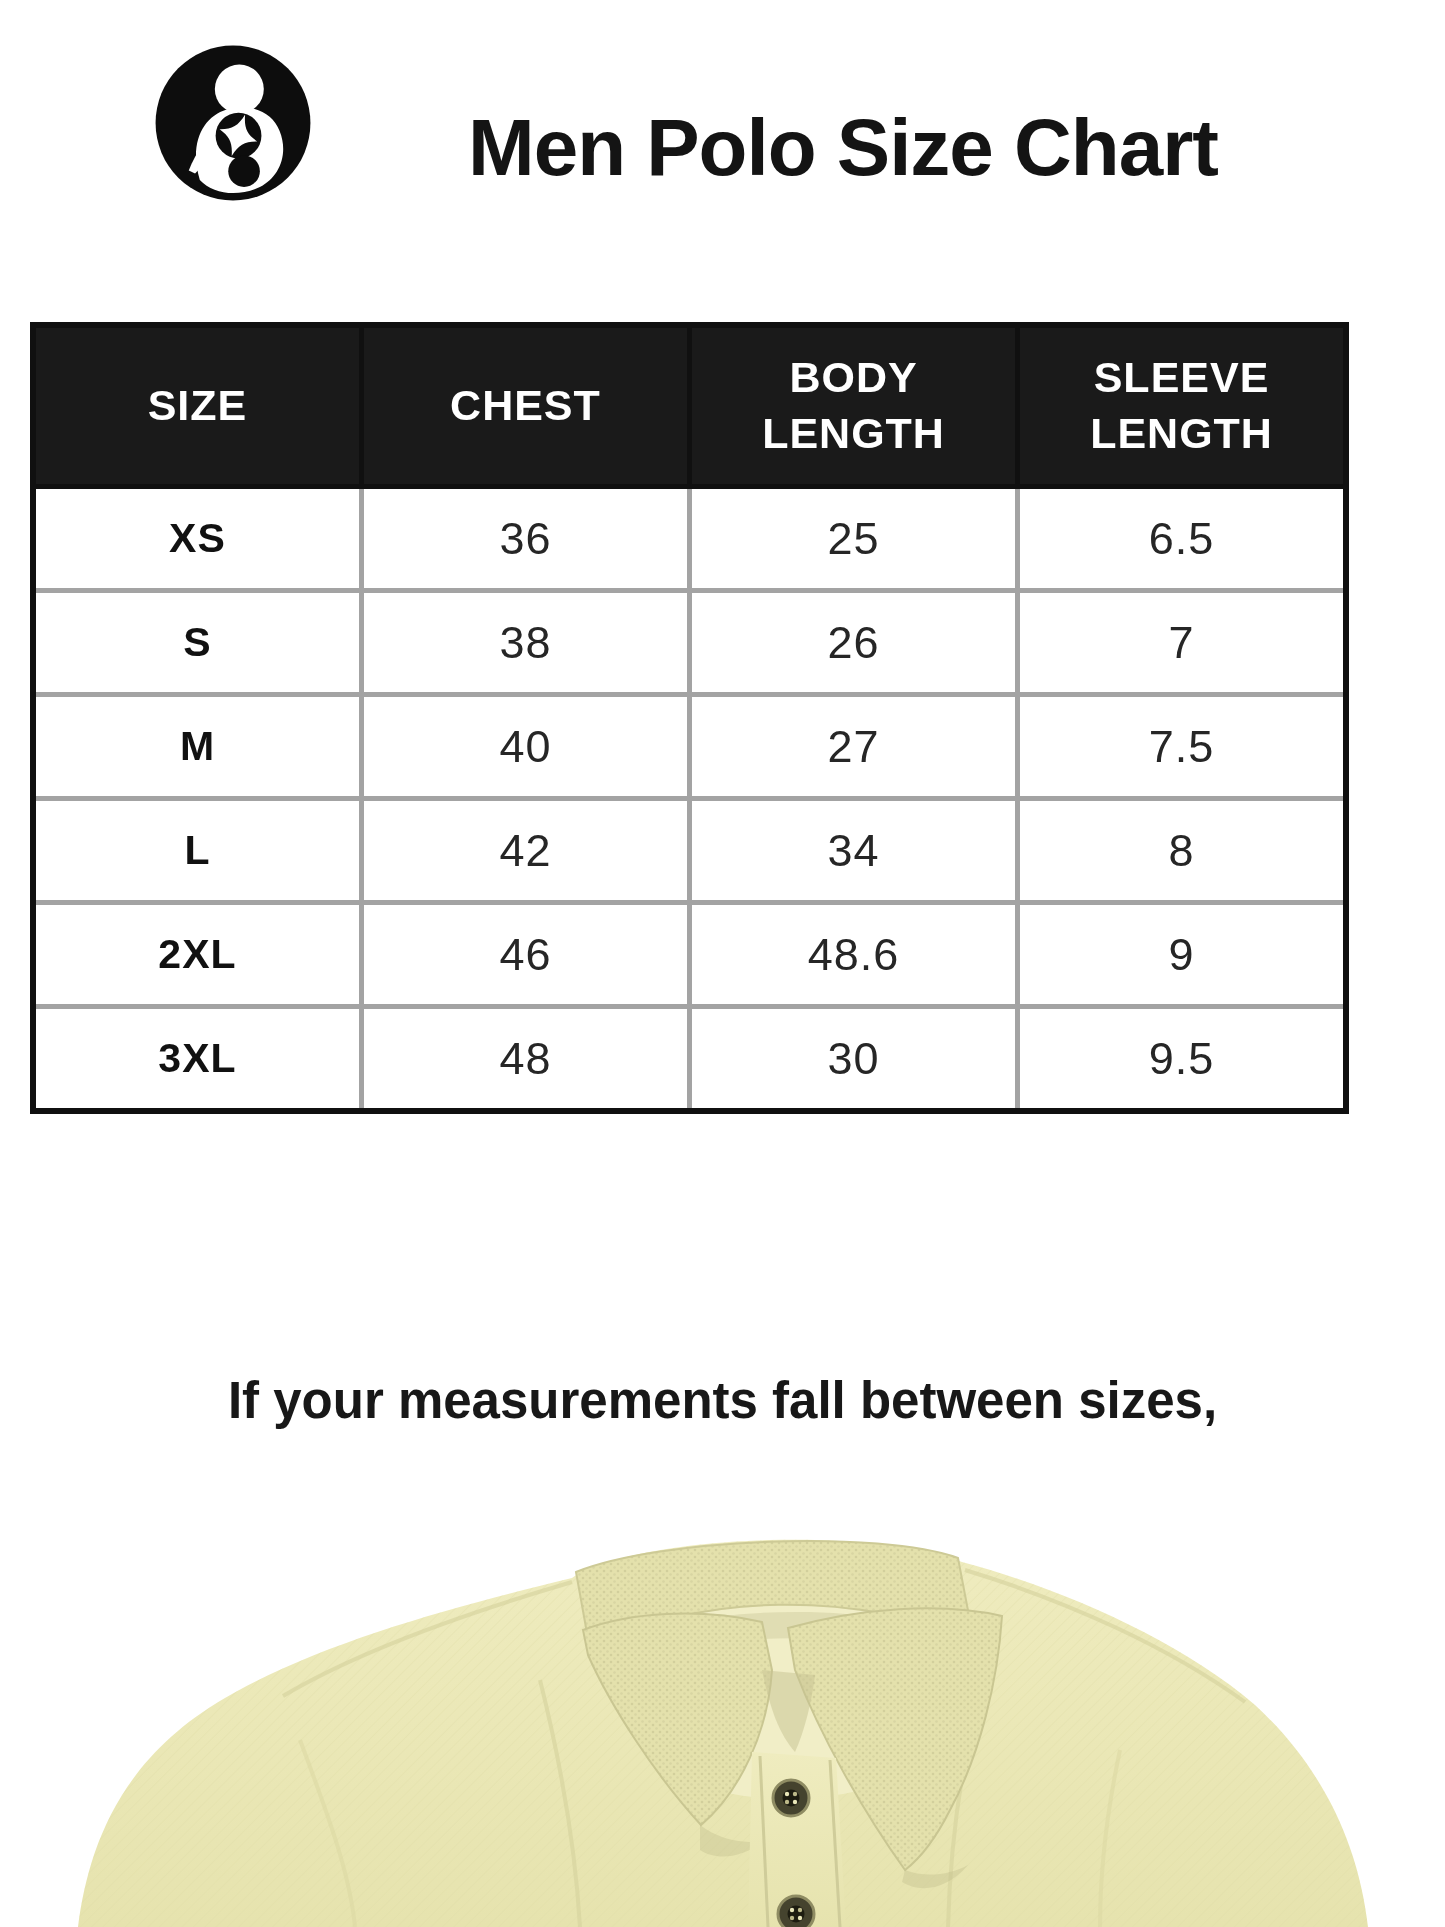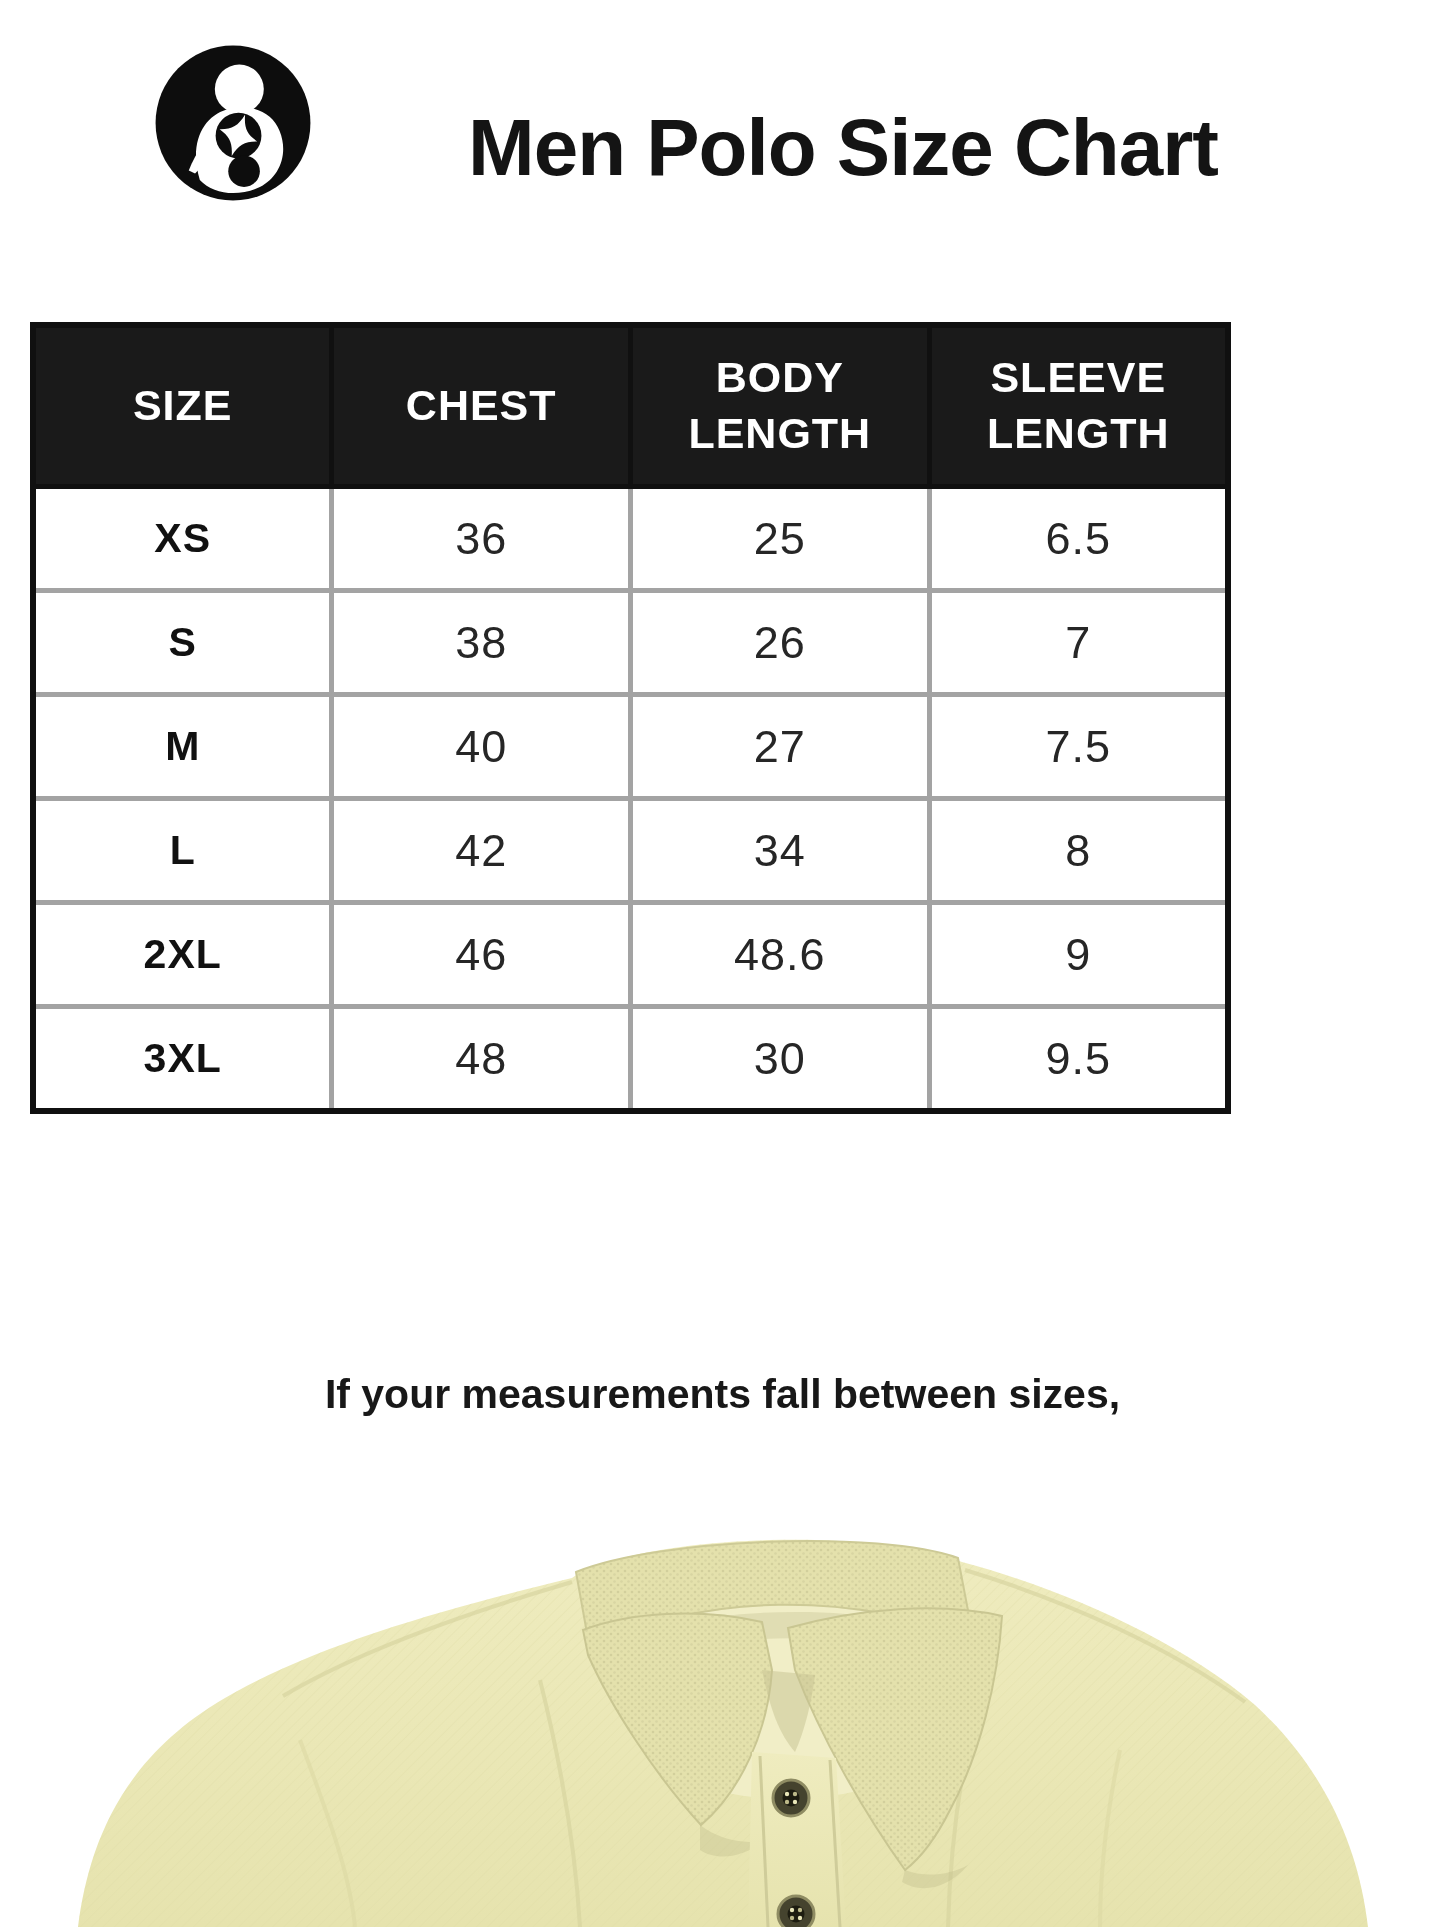--- a/index.html
+++ b/index.html
@@ -8,40 +8,40 @@
     overflow:hidden;font-family:"Liberation Sans",sans-serif;color:#1c1c1c;
   }
   
   .logo{position:absolute;left:154px;top:44px;width:158px;height:158px;}
   .title{
     position:absolute;left:452px;top:86px;margin:16px;
     font-size:80px;font-weight:800;letter-spacing:-1px;color:#141414;white-space:nowrap;
   }
   
   table.size-table{
-    position:absolute;left:30px;top:322px;width:1201px;
+    position:absolute;left:30px;top:322px;width:1319px;
     border-collapse:collapse;table-layout:fixed;
     border:6px solid #101010;background:#ffffff;
   }
   .size-table th{
     width:25%;height:156px;background:#1a1a1a;color:#ffffff;
     font-size:43px;font-weight:700;letter-spacing:1px;line-height:1.3;
     text-align:center;vertical-align:middle;border:5px solid #101010;
     padding:0 55px;
   }
   .size-table td{
     height:97px;text-align:center;vertical-align:middle;
     border:5px solid #a3a3a3;font-size:45px;font-weight:400;color:#262626;
     letter-spacing:1px;
   }
   .size-table td.size-cell{font-weight:700;font-size:41px;color:#111111;letter-spacing:1px;}
   
   .note{
     position:absolute;top:1368px;left:0;width:100%;text-align:center;
-    font-size:41px;font-weight:700;line-height:1.28;color:#181818;
+    font-size:51px;font-weight:700;line-height:1.28;color:#181818;
   }
   
   .photo{position:absolute;left:0;top:1520px;width:1445px;height:407px;}
   .hidden-defs{position:absolute;width:0;height:0;overflow:hidden;}
 </style>
 </head>
 <body>
 
 <svg class="hidden-defs" aria-hidden="true">
   <defs>

